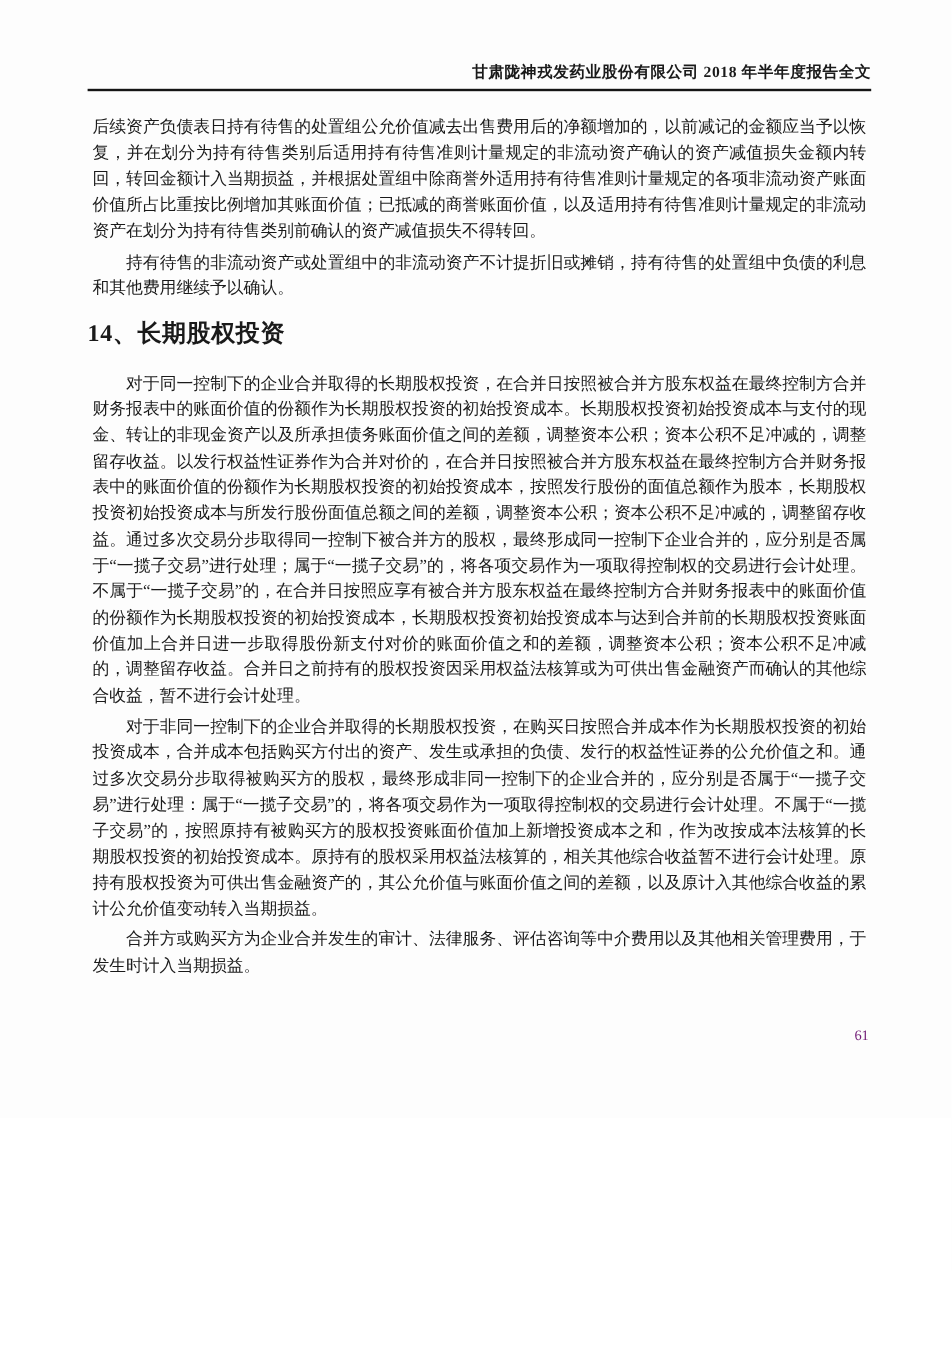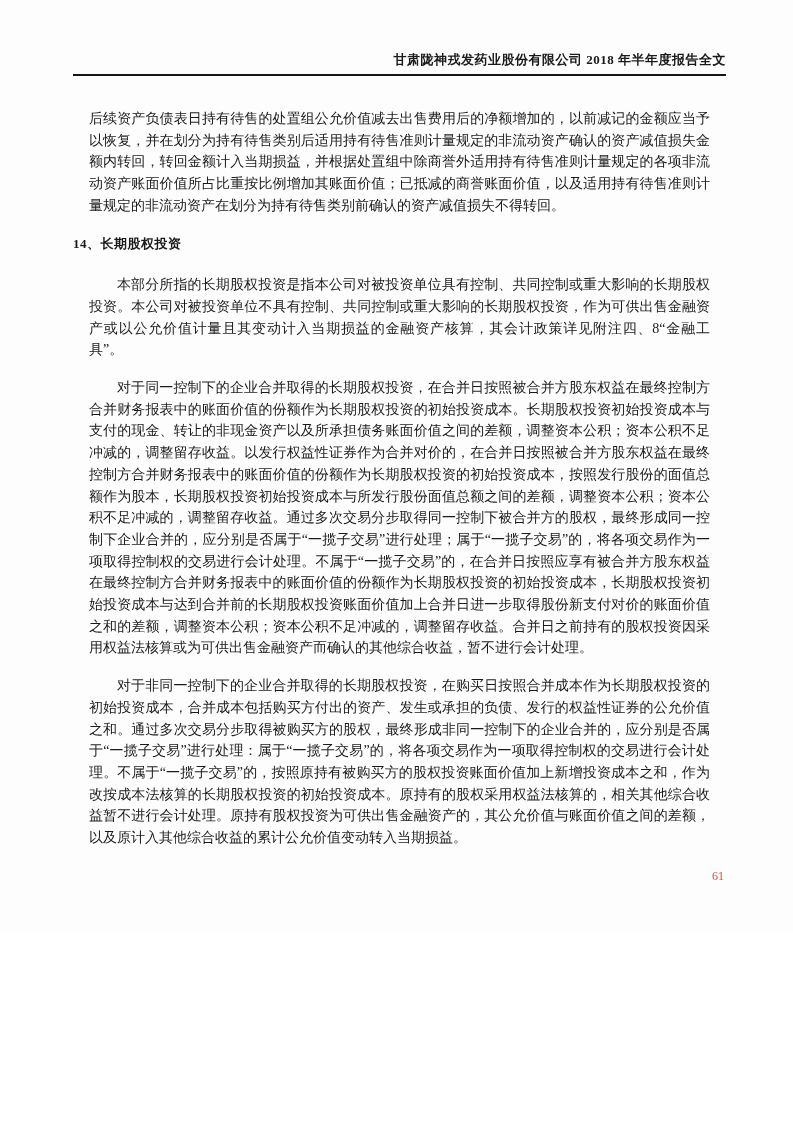--- a/index.html
+++ b/index.html
@@ -29,55 +29,56 @@
     padding-bottom: 5px;
     border-bottom: 2px solid #151515;
   }
   .doc-body {
     padding: 16px 67px 0 73px;
     font-size: 14px;
     line-height: 21.7px;
     text-align: justify;
   }
   .doc-body p {
-    margin: 16px;
+    margin: 4px;
     text-indent: 2em;
     word-break: break-all;
   }
   .doc-body p.no-indent {
     text-indent: 0;
   }
   .section-heading {
-    font-size: 13px;
+    font-size: 20px;
     font-weight: bold;
     margin: 16px 0 20px 0;
     text-align: left;
     text-indent: 0;
     letter-spacing: 0.5px;
   }
   .page-footer {
     position: absolute;
     right: 69px;
-    bottom: 48px;
+    bottom: 61px;
     font-size: 12px;
-    color: #ef4444;
+    color: #701a75;
   }
 </style>
 </head>
 <body>
 
 <div class="page">
   <header class="page-header">
     <div class="header-title">甘肃陇神戎发药业股份有限公司 2018 年半年度报告全文</div>
   </header>
 
   <main class="doc-body" id="doc-body">
       <p class="no-indent">后续资产负债表日持有待售的处置组公允价值减去出售费用后的净额增加的，以前减记的金额应当予以恢复，并在划分为持有待售类别后适用持有待售准则计量规定的非流动资产确认的资产减值损失金额内转回，转回金额计入当期损益，并根据处置组中除商誉外适用持有待售准则计量规定的各项非流动资产账面价值所占比重按比例增加其账面价值；已抵减的商誉账面价值，以及适用持有待售准则计量规定的非流动资产在划分为持有待售类别前确认的资产减值损失不得转回。</p>
+      <p>持有待售的非流动资产或处置组中的非流动资产不计提折旧或摊销，持有待售的处置组中负债的利息和其他费用继续予以确认。</p>
       <h2 class="section-heading">14、长期股权投资</h2>
-      <p>本部分所指的长期股权投资是指本公司对被投资单位具有控制、共同控制或重大影响的长期股权投资。本公司对被投资单位不具有控制、共同控制或重大影响的长期股权投资，作为可供出售金融资产或以公允价值计量且其变动计入当期损益的金融资产核算，其会计政策详见附注四、8“金融工具”。</p>
       <p>对于同一控制下的企业合并取得的长期股权投资，在合并日按照被合并方股东权益在最终控制方合并财务报表中的账面价值的份额作为长期股权投资的初始投资成本。长期股权投资初始投资成本与支付的现金、转让的非现金资产以及所承担债务账面价值之间的差额，调整资本公积；资本公积不足冲减的，调整留存收益。以发行权益性证券作为合并对价的，在合并日按照被合并方股东权益在最终控制方合并财务报表中的账面价值的份额作为长期股权投资的初始投资成本，按照发行股份的面值总额作为股本，长期股权投资初始投资成本与所发行股份面值总额之间的差额，调整资本公积；资本公积不足冲减的，调整留存收益。通过多次交易分步取得同一控制下被合并方的股权，最终形成同一控制下企业合并的，应分别是否属于“一揽子交易”进行处理；属于“一揽子交易”的，将各项交易作为一项取得控制权的交易进行会计处理。不属于“一揽子交易”的，在合并日按照应享有被合并方股东权益在最终控制方合并财务报表中的账面价值的份额作为长期股权投资的初始投资成本，长期股权投资初始投资成本与达到合并前的长期股权投资账面价值加上合并日进一步取得股份新支付对价的账面价值之和的差额，调整资本公积；资本公积不足冲减的，调整留存收益。合并日之前持有的股权投资因采用权益法核算或为可供出售金融资产而确认的其他综合收益，暂不进行会计处理。</p>
       <p>对于非同一控制下的企业合并取得的长期股权投资，在购买日按照合并成本作为长期股权投资的初始投资成本，合并成本包括购买方付出的资产、发生或承担的负债、发行的权益性证券的公允价值之和。通过多次交易分步取得被购买方的股权，最终形成非同一控制下的企业合并的，应分别是否属于“一揽子交易”进行处理：属于“一揽子交易”的，将各项交易作为一项取得控制权的交易进行会计处理。不属于“一揽子交易”的，按照原持有被购买方的股权投资账面价值加上新增投资成本之和，作为改按成本法核算的长期股权投资的初始投资成本。原持有的股权采用权益法核算的，相关其他综合收益暂不进行会计处理。原持有股权投资为可供出售金融资产的，其公允价值与账面价值之间的差额，以及原计入其他综合收益的累计公允价值变动转入当期损益。</p>
+      <p>合并方或购买方为企业合并发生的审计、法律服务、评估咨询等中介费用以及其他相关管理费用，于发生时计入当期损益。</p>
     </main>
 
   <footer class="page-footer">
     <span>61</span>
   </footer>
 </div>
 
 </body></html>

